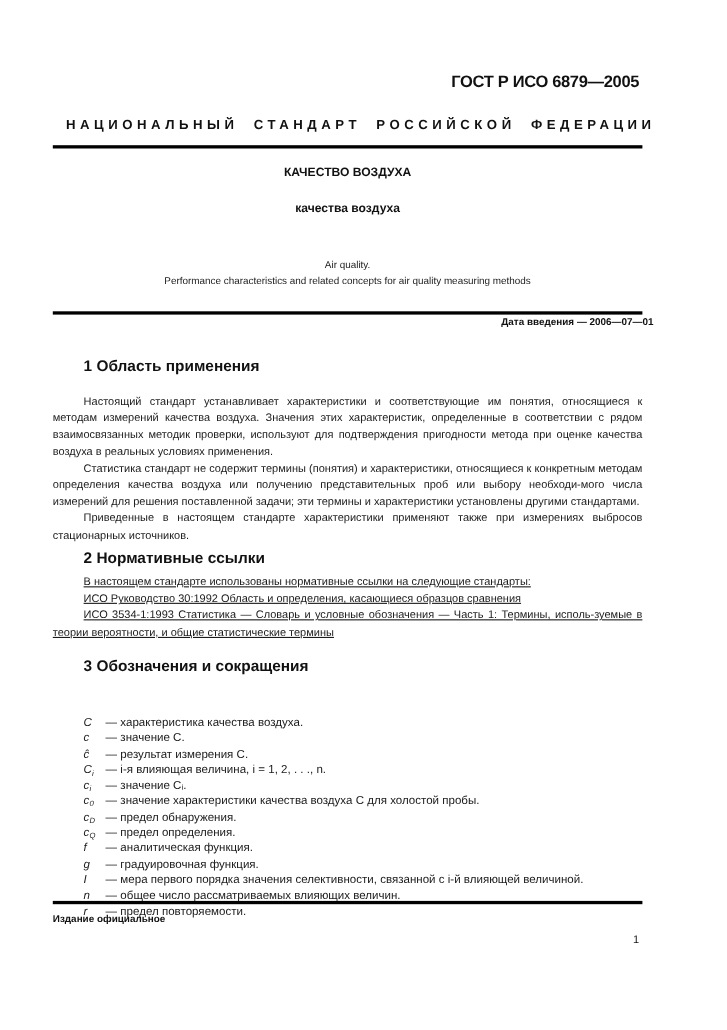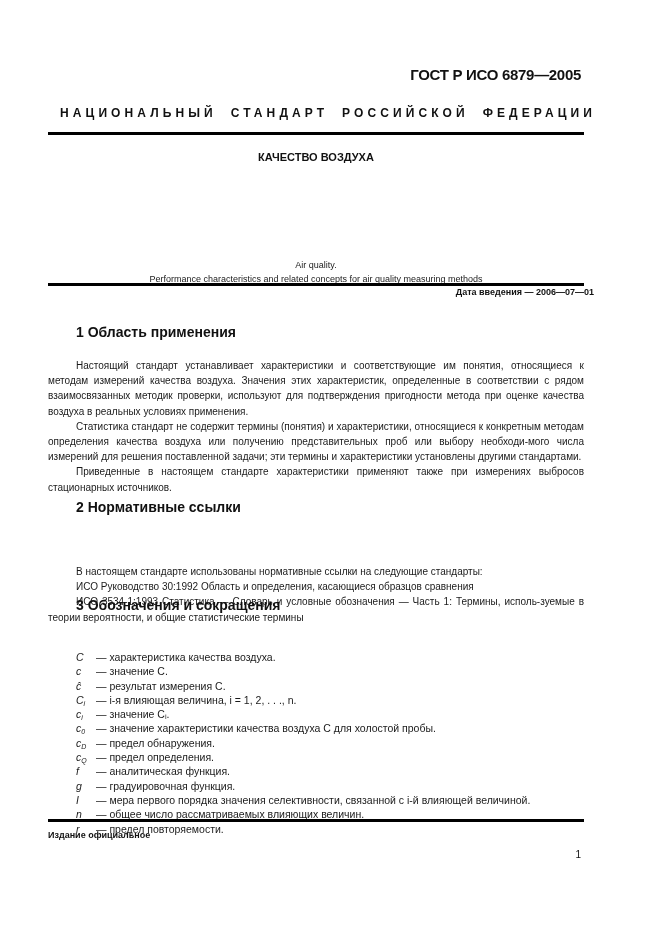--- a/index.html
+++ b/index.html
@@ -60,21 +60,20 @@
       line-height: 15px;
     }
     .title-en {
       top: 234px;
       left: 48px;
       width: 536px;
       text-align: center;
       font-size: 9px;
       line-height: 14px;
       color: #222;
-      margin-top: 24px;
     }
     .date-intro {
       top: 287px;
       right: 67px;
       font-size: 9px;
       font-weight: bold;
     }
     .section-heading {
       left: 76px;
       font-size: 14px;
@@ -138,20 +137,21 @@
   <span>СТАНДАРТ</span>
   <span>РОССИЙСКОЙ</span>
   <span>ФЕДЕРАЦИИ</span>
 </div>
 
 <div class="abs rule" style="top:132px;"></div>
 
 <div class="abs title-main">КАЧЕСТВО ВОЗДУХА</div>
 
 <div class="abs title-sub">
+  <div>качества воздуха</div>
 </div>
 
 <div class="abs title-en">
   <div>Air quality.</div>
   <div>Performance characteristics and related concepts for air quality measuring methods</div>
 </div>
 
 <div class="abs rule" style="top:283px;"></div>
 
 <div class="abs date-intro">Дата введения — 2006—07—01</div>
@@ -159,21 +159,21 @@
 <div class="abs section-heading" style="top:324px;">1  Область применения</div>
 
 <div class="abs para-block" style="top:358px;">
   <p>Настоящий стандарт устанавливает характеристики и соответствующие им понятия, относящиеся к методам измерений качества воздуха. Значения этих характеристик, определенные в соответствии с рядом взаимосвязанных методик проверки, используют для подтверждения пригодности метода при оценке качества воздуха в реальных условиях применения.</p>
   <p>Статистика стандарт не содержит термины (понятия) и характеристики, относящиеся к конкретным методам определения качества воздуха или получению представительных проб или выбору необходи-мого числа измерений для решения поставленной задачи; эти термины и характеристики установлены другими стандартами.</p>
   <p>Приведенные в настоящем стандарте характеристики применяют также при измерениях выбросов стационарных источников.</p>
 </div>
 
 <div class="abs section-heading" style="top:499px;">2  Нормативные ссылки</div>
 
-<div class="abs para-block refs" style="top:564px;">
+<div class="abs para-block refs" style="top:522px;text-decoration:underline;">
   <p class="indent">В настоящем стандарте использованы нормативные ссылки на следующие стандарты:</p>
   <p class="indent">ИСО  Руководство 30:1992 Область и определения, касающиеся образцов сравнения</p>
   <p class="indent">ИСО  3534-1:1993  Статистика — Словарь и условные обозначения — Часть 1: Термины, исполь-зуемые в теории вероятности, и общие статистические термины</p>
 </div>
 
 <div class="abs section-heading" style="top:597px;">3  Обозначения и сокращения</div>
 
 <div class="abs sym-list" style="top:631px;">
   <div class="sym-row">
     <span class="sym"><span>C</span><sub></sub></span>

